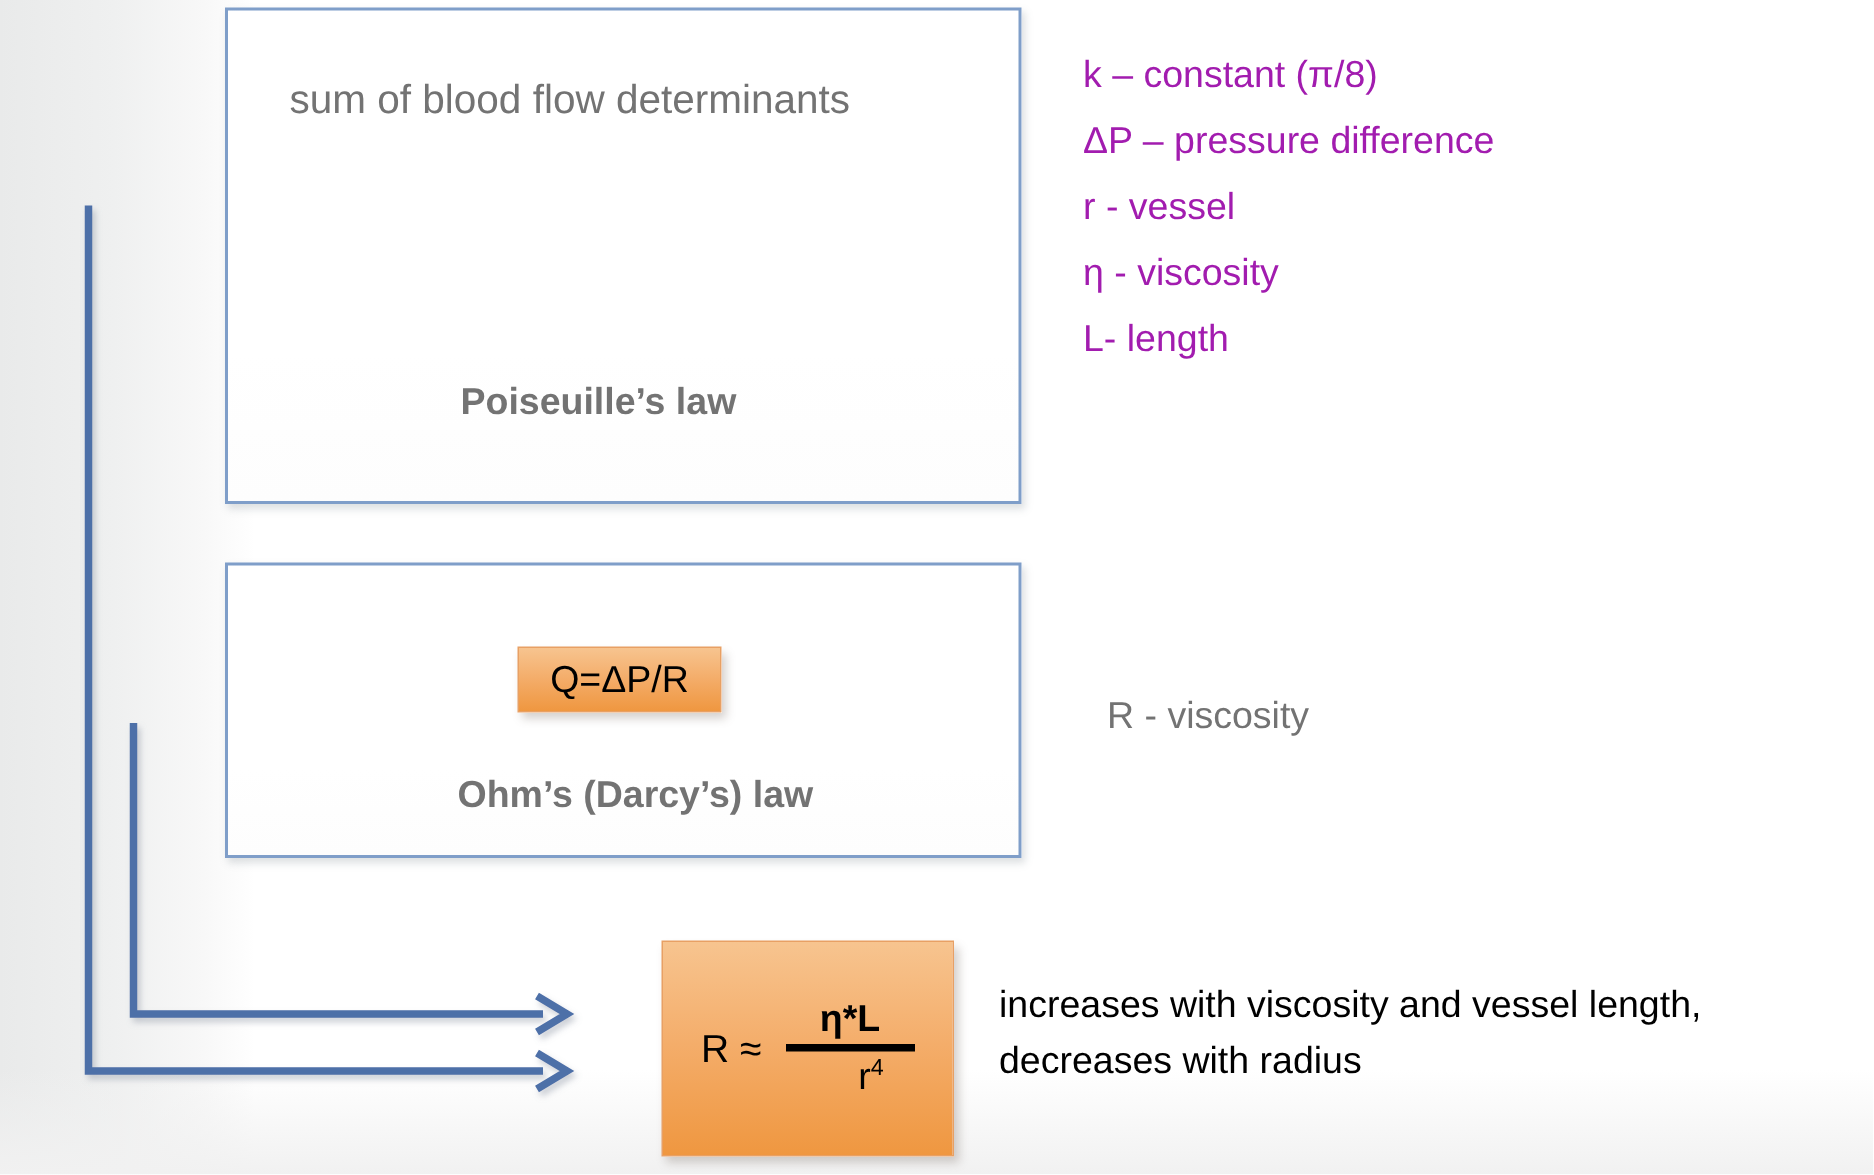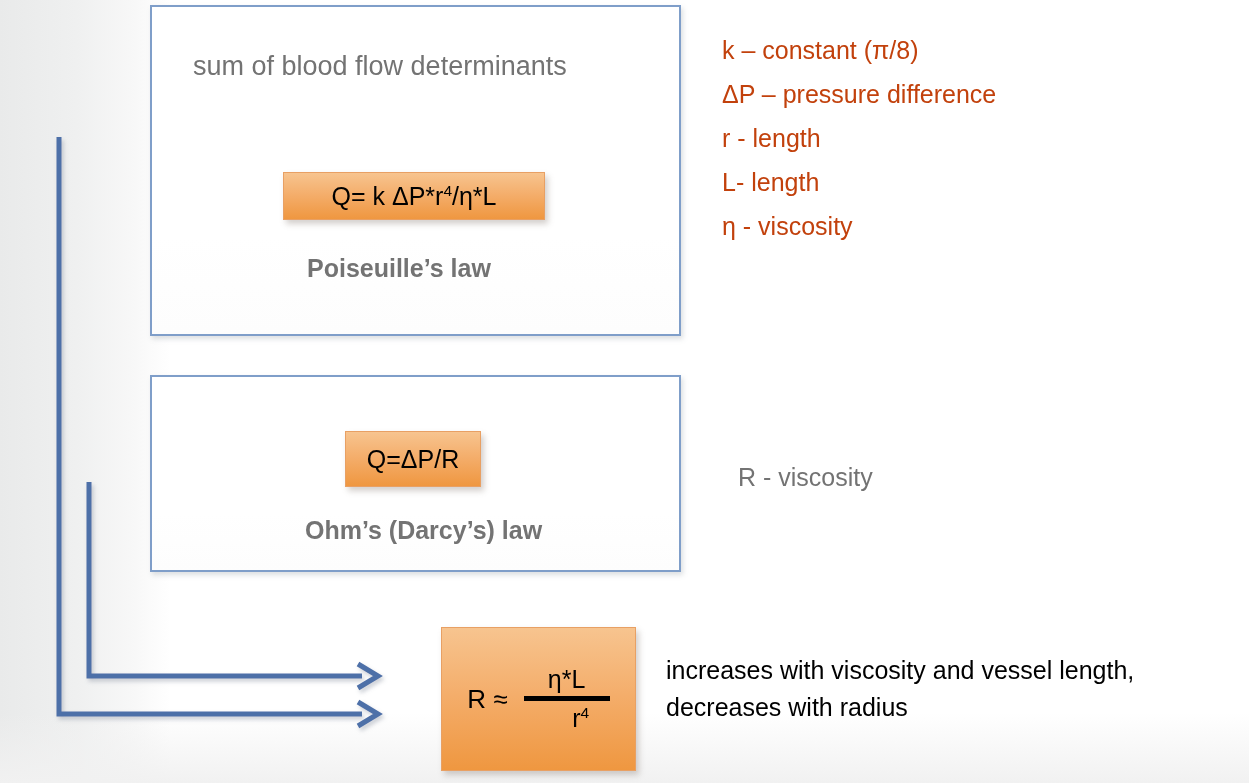--- a/index.html
+++ b/index.html
@@ -65,21 +65,21 @@
     justify-content: center;
     color: #000000;
   }
   #chip-poiseuille {
     left: 283px; top: 172px;
     width: 262px; height: 48px;
     font-size: 25px;
   }
   #chip-ohm {
     left: 345px; top: 431px;
-    width: 136px; height: 56px;
+    width: 136px; height: 44px;
     font-size: 25px;
   }
   #chip-resistance {
     left: 441px; top: 627px;
     width: 195px; height: 144px;
     font-size: 25px;
   }
 
   sup {
     font-size: 0.62em;
@@ -101,20 +101,21 @@
   }
   .frac {
     display: inline-flex;
     flex-direction: column;
     align-items: center;
     line-height: 1.18;
   }
   .frac-num {
     font-size: 25px;
     padding: 0 6px 2px 6px;
+    font-weight: bold;
   }
   .frac-bar {
     width: 86px;
     height: 5px;
     background: #000000;
   }
   .frac-den {
     font-size: 25px;
     padding: 3px 6px 0 6px;
     margin-left: 28px;
@@ -147,21 +148,21 @@
   }
 
   
   #legend {
     position: absolute;
     left: 722px; top: 28px;
     width: 420px;
   }
   #legend .legend-item {
     font-size: 25px;
-    color: #c2410c;
+    color: #a21caf;
     white-space: nowrap;
     height: 44px;
     line-height: 44px;
   }
 
   
   #description {
     position: absolute;
     left: 666px; top: 652px;
     width: 590px;
@@ -200,40 +201,37 @@
 
     <g filter="url(#softshadow)">
       <path d="M 89 482 L 89 676 L 362 676" fill="none" stroke="#4d6fa8" stroke-width="5" stroke-linecap="butt"></path>
       <path d="M 358 664 L 378 676 L 358 688" fill="none" stroke="#4d6fa8" stroke-width="5" stroke-linecap="butt" stroke-linejoin="miter"></path>
     </g>
   </svg>
 
   <div id="box-poiseuille" class="law-box"></div>
   <div id="title-sum" class="txt">sum of blood flow determinants</div>
 
-  <div id="chip-poiseuille" class="orange-chip">
-    <span><span>Q= k ΔP*r</span><sup>4</sup><span>/η*L</span></span>
-  </div>
 
   <div id="label-poiseuille" class="txt">Poiseuille’s law</div>
 
   <div id="box-ohm" class="law-box"></div>
 
   <div id="chip-ohm" class="orange-chip">
     <span>Q=ΔP/R</span>
   </div>
 
   <div id="label-ohm" class="txt">Ohm’s (Darcy’s) law</div>
 
   <div id="legend">
     <div class="legend-item">k – constant (π/8)</div>
     <div class="legend-item">ΔP – pressure difference</div>
-    <div class="legend-item">r - length</div>
+    <div class="legend-item">r - vessel</div>
+    <div class="legend-item">η - viscosity</div>
     <div class="legend-item">L- length</div>
-    <div class="legend-item">η - viscosity</div>
   </div>
 
   <div id="label-resistance-legend" class="txt">R - viscosity</div>
 
   <div id="chip-resistance" class="orange-chip">
     <span class="frac-wrap">
       <span class="frac-lhs">R ≈</span>
       <span class="frac">
         <span class="frac-num">η*L</span>
         <span class="frac-bar"></span>

